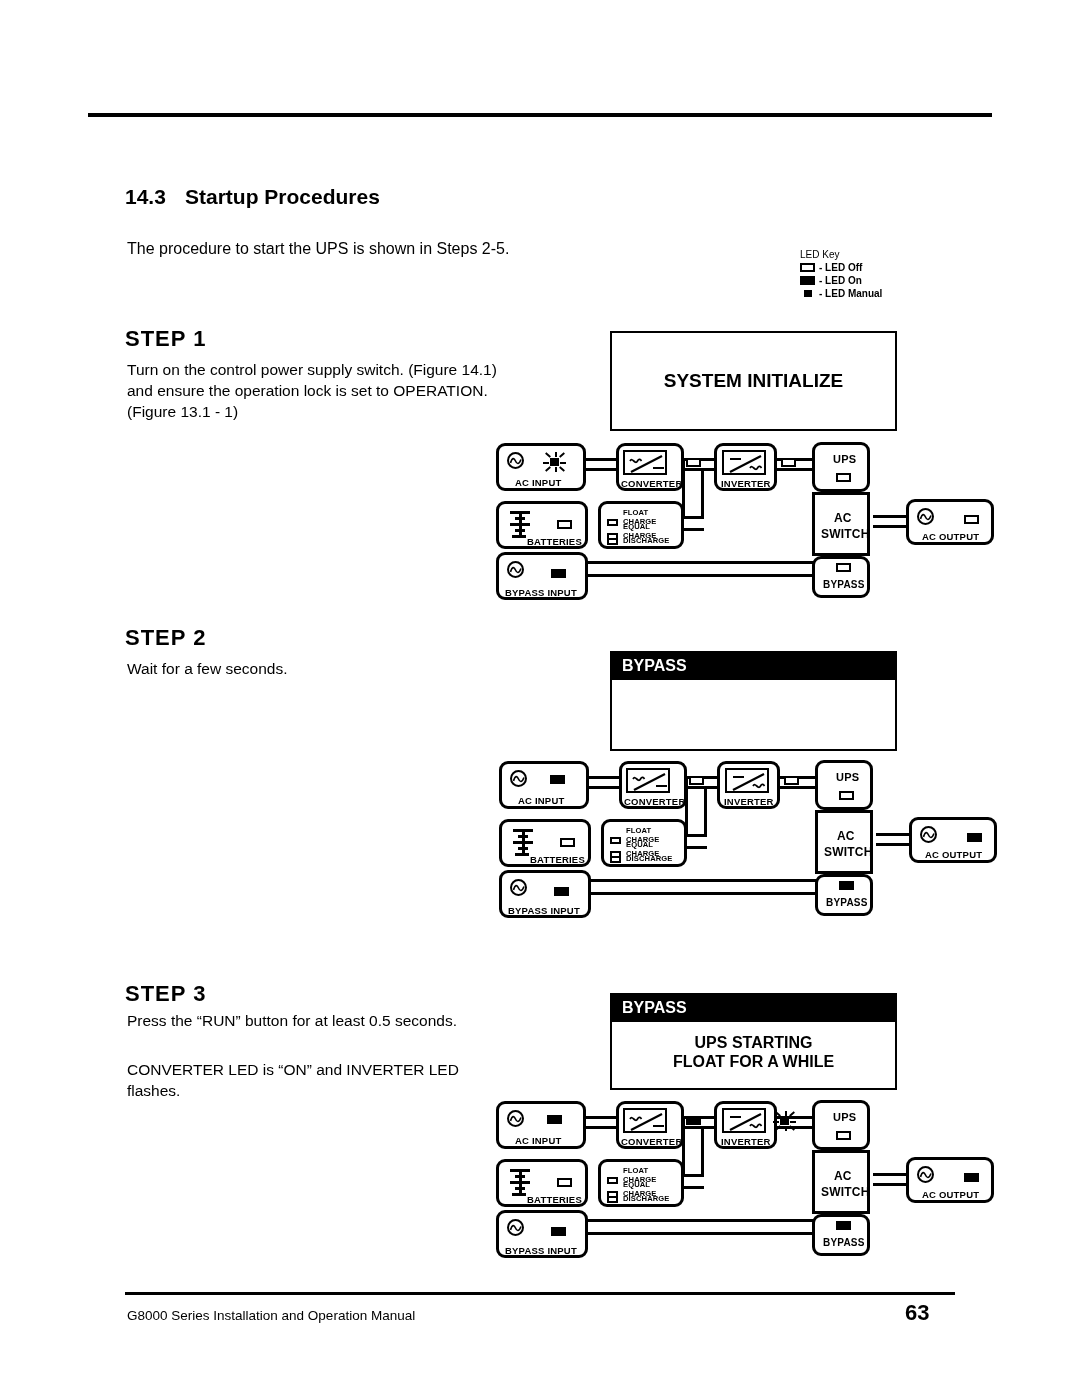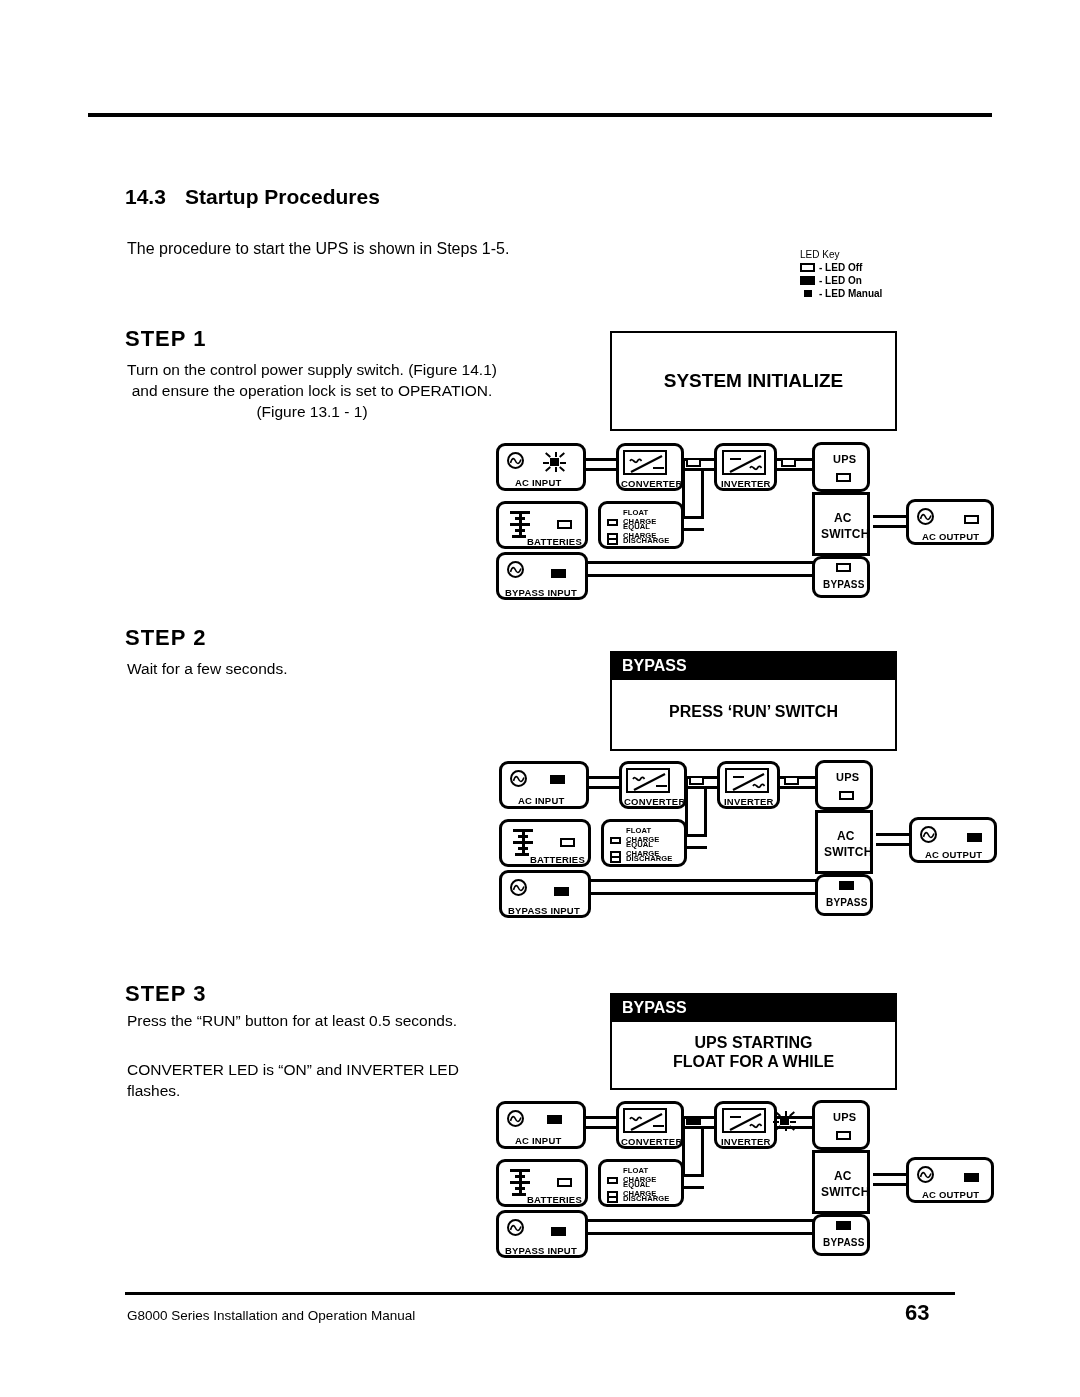--- a/index.html
+++ b/index.html
@@ -84,42 +84,42 @@
 </head>
 <body>
 
 <div id="header">
 </div>
 <div id="header-rule"></div>
 
 <div id="sec-title">
   <span class="num">14.3</span><span>Startup Procedures</span>
 </div>
-<div id="intro">The procedure to start the UPS is shown in Steps 1-5.</div>
+<div id="intro">The procedure to start the UPS is shown in Steps 2-5.</div>
 
 <div id="led-key">
   <div class="kt">LED Key</div>
   <div class="key-row">
     <span class="led led-off"></span>
     <span class="kl">- LED Off</span>
   </div>
   <div class="key-row">
     <span class="led led-on"></span>
     <span class="kl">- LED On</span>
   </div>
   <div class="key-row">
     <span class="led led-flash">
         <span class="core"></span>
       </span>
     <span class="kl">- LED Manual</span>
   </div>
 </div>
 
 <div class="step-head" style="left:125px; top:326px;">STEP  1</div>
-<div class="step-body" style="left:127px; top:360px; width:370px;text-align:center;">Turn on the control power supply switch. (Figure 14.1) and ensure the operation lock is set to OPERATION. (Figure 13.1 - 1)</div>
+<div class="step-body" style="left:127px; top:360px; width:370px;">Turn on the control power supply switch. (Figure 14.1) and ensure the operation lock is set to OPERATION. (Figure 13.1 - 1)</div>
 
 <div class="lcd" style="left:610px; top:331px; width:287px; height:100px;">
   <div class="lcd-plain">SYSTEM INITIALIZE</div>
 </div>
 
 <div class="diagram" id="diag1" style="left:496px; top:443px;">
     <div class="wire" style="left:86px;top:15px;width:36px;height:2.5px;"></div>
     <div class="wire" style="left:86px;top:25px;width:36px;height:2.5px;"></div>
     <div class="wire" style="left:182px;top:15px;width:40px;height:2.5px;"></div>
     <div class="wire" style="left:182px;top:25px;width:40px;height:2.5px;"></div>
@@ -230,21 +230,20 @@
       <span class="led led-on" style="position: absolute; left: 52px; top: 14px;"></span>
       <div class="nlabel" style="left:6px;top:32px;">BYPASS INPUT</div>
     </div>
   </div>
 
 <div class="step-head" style="left:125px; top:625px;">STEP  2</div>
 <div class="step-body" style="left:127px; top:659px; width:370px;">Wait for a few seconds.</div>
 
 <div class="lcd" style="left:610px; top:651px; width:287px; height:100px;">
   <div class="lcd-bar">BYPASS</div>
-  <div class="lcd-body" style="height:63px;">PRESS ‘RUN’ SWITCH</div>
 </div>
 
 <div class="diagram" id="diag2" style="left:499px; top:761px;">
     <div class="wire" style="left:86px;top:15px;width:36px;height:2.5px;"></div>
     <div class="wire" style="left:86px;top:25px;width:36px;height:2.5px;"></div>
     <div class="wire" style="left:182px;top:15px;width:40px;height:2.5px;"></div>
     <div class="wire" style="left:182px;top:25px;width:40px;height:2.5px;"></div>
     <div class="wire" style="left:278px;top:15px;width:38px;height:2.5px;"></div>
     <div class="wire" style="left:278px;top:25px;width:38px;height:2.5px;"></div>
     <div class="wire" style="left:186px;top:17px;width:2.5px;height:58px;"></div>

